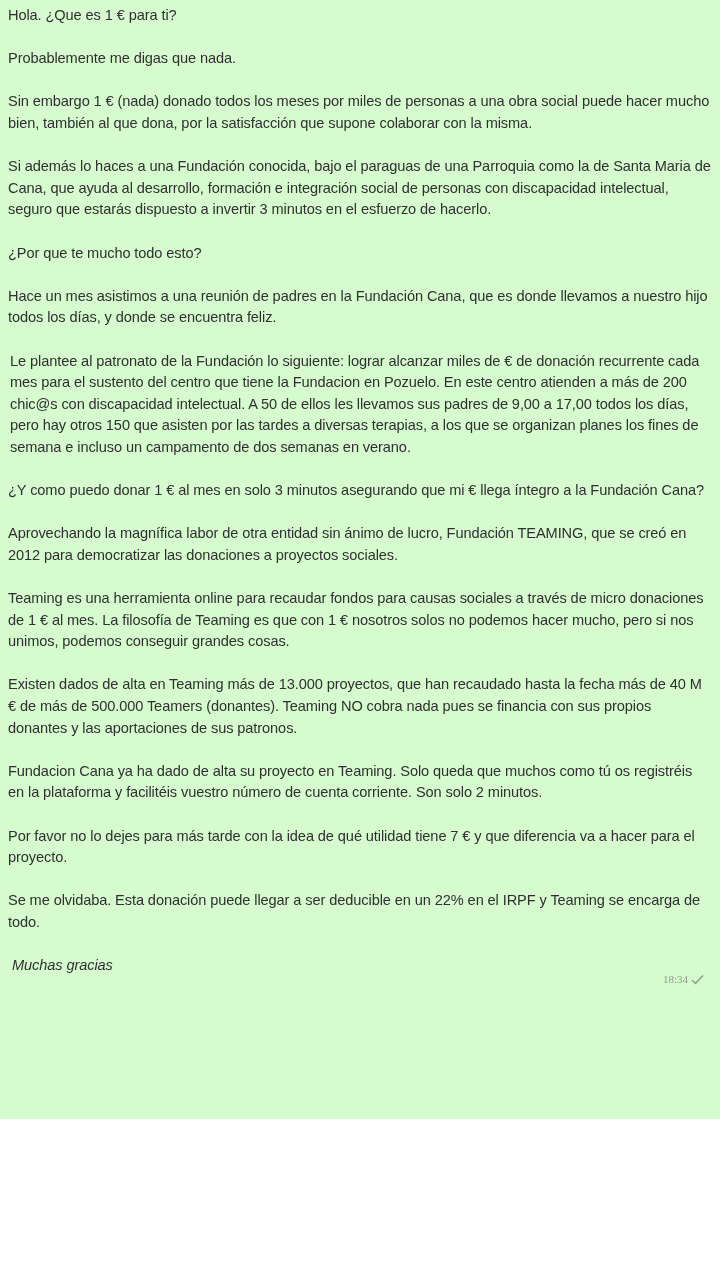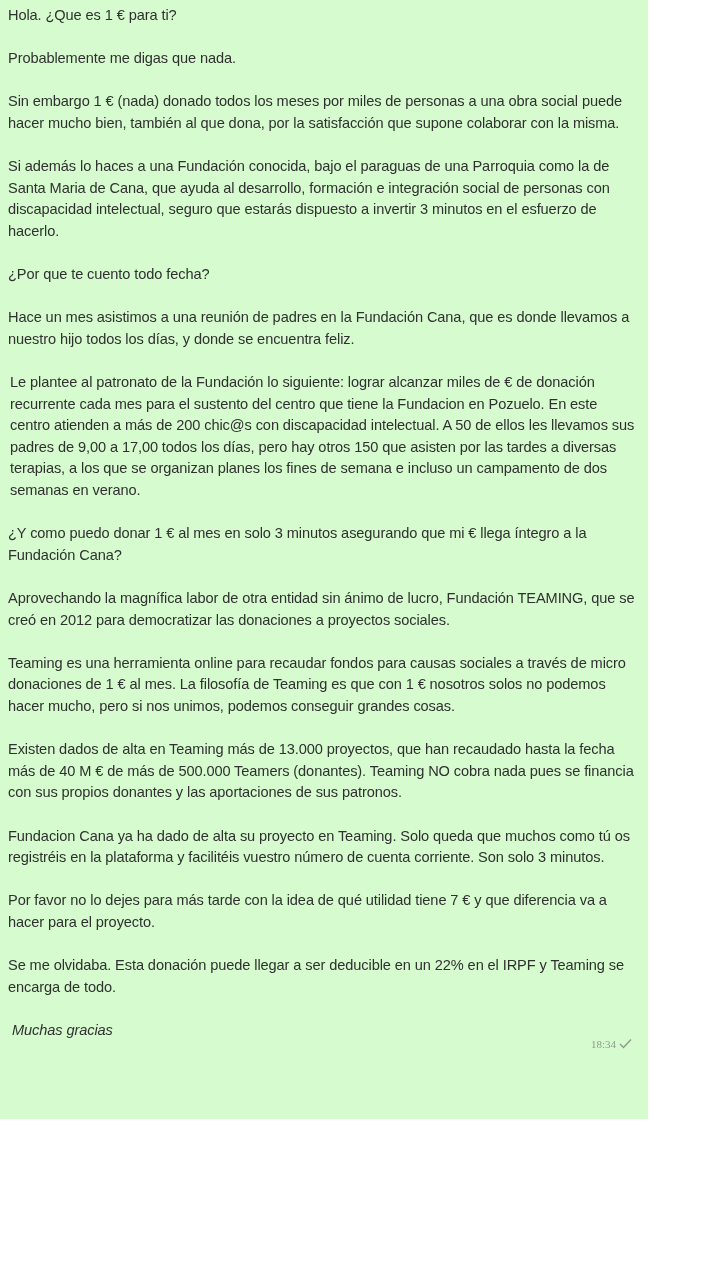--- a/index.html
+++ b/index.html
@@ -7,21 +7,21 @@
       padding: 0;
       width: 720px;
       height: 1280px;
       background: #ffffff;
       overflow: hidden;
     }
     .bubble {
       position: absolute;
       left: 0;
       top: 0;
-      width: 648px;
+      width: 720px;
       height: 1119px;
       background: #d5fbce;
       box-sizing: border-box;
       padding: 5px 8px 16px 8px;
     }
     .paragraph {
       font-family: "Liberation Sans", sans-serif;
       font-size: 14.6px;
       line-height: 21.6px;
       color: #303030;
@@ -58,28 +58,28 @@
     }
   </style>
 </head>
 <body>
 
 <div class="bubble">
   <p class="paragraph">Hola. ¿Que es 1 € para ti?</p>
   <p class="paragraph">Probablemente me digas que nada.</p>
   <p class="paragraph">Sin embargo 1 € (nada) donado todos los meses por miles de personas a una obra social puede hacer mucho bien, también al que dona, por la satisfacción que supone colaborar con la misma.</p>
   <p class="paragraph">Si además lo haces a una Fundación conocida, bajo el paraguas de una Parroquia como la de Santa Maria de Cana, que ayuda al desarrollo, formación e integración social de personas con discapacidad intelectual, seguro que estarás dispuesto a invertir 3 minutos en el  esfuerzo de hacerlo.</p>
-  <p class="paragraph">¿Por que te cuento todo fecha?</p>
+  <p class="paragraph">¿Por que te mucho todo esto?</p>
   <p class="paragraph">Hace un mes asistimos a una reunión de padres en la Fundación Cana, que es donde llevamos a nuestro hijo todos los días, y donde se encuentra feliz.</p>
   <p class="paragraph indent">Le plantee al patronato de la Fundación lo siguiente: lograr alcanzar miles de € de donación recurrente cada mes para el sustento del centro que tiene la Fundacion en Pozuelo. En este centro atienden a más de 200 chic@s con discapacidad intelectual. A 50 de ellos les llevamos sus padres de 9,00 a 17,00 todos los días, pero hay otros 150 que asisten por las tardes a diversas terapias, a los que se organizan planes los fines de semana e incluso un campamento de dos semanas en verano.</p>
   <p class="paragraph">¿Y como puedo donar 1 € al mes en solo 3 minutos asegurando que mi € llega íntegro a la Fundación Cana?</p>
   <p class="paragraph">Aprovechando la magnífica labor de otra entidad sin ánimo de lucro, Fundación TEAMING, que se creó en 2012 para democratizar las donaciones a proyectos sociales.</p>
   <p class="paragraph">Teaming es una herramienta online para recaudar fondos para causas sociales a través de micro donaciones de 1 € al mes. La filosofía de Teaming es que con 1 € nosotros solos no podemos hacer mucho, pero si nos unimos, podemos conseguir grandes cosas.</p>
   <p class="paragraph">Existen dados de alta en Teaming más de 13.000 proyectos, que han recaudado hasta la fecha más de 40 M € de más de 500.000 Teamers (donantes). Teaming NO cobra nada pues se financia con sus propios donantes y las aportaciones de sus patronos.</p>
-  <p class="paragraph">Fundacion Cana ya ha dado de alta su proyecto en Teaming. Solo queda que muchos como tú os registréis en la plataforma y facilitéis vuestro número de cuenta corriente. Son solo 3 minutos.</p>
+  <p class="paragraph">Fundacion Cana ya ha dado de alta su proyecto en Teaming. Solo queda que muchos como tú os registréis en la plataforma y facilitéis vuestro número de cuenta corriente. Son solo 2 minutos.</p>
   <p class="paragraph">Por favor no lo dejes para más tarde con la idea de qué utilidad tiene 7 € y que diferencia va a hacer para el proyecto.</p>
   <p class="paragraph">Se me olvidaba. Esta donación puede llegar a ser deducible en un 22% en el IRPF y Teaming se encarga de todo.</p>
   <div class="last-row">
     <p class="paragraph">Muchas gracias</p>
     <div class="meta">
       <span>18:34</span>
       <svg class="check-icon" viewBox="0 0 13 11">
         <path d="M1 6 L4.5 9.5 L12 1.5" fill="none" stroke="#8c9b8a" stroke-width="1.4"></path>
       </svg>
     </div>

